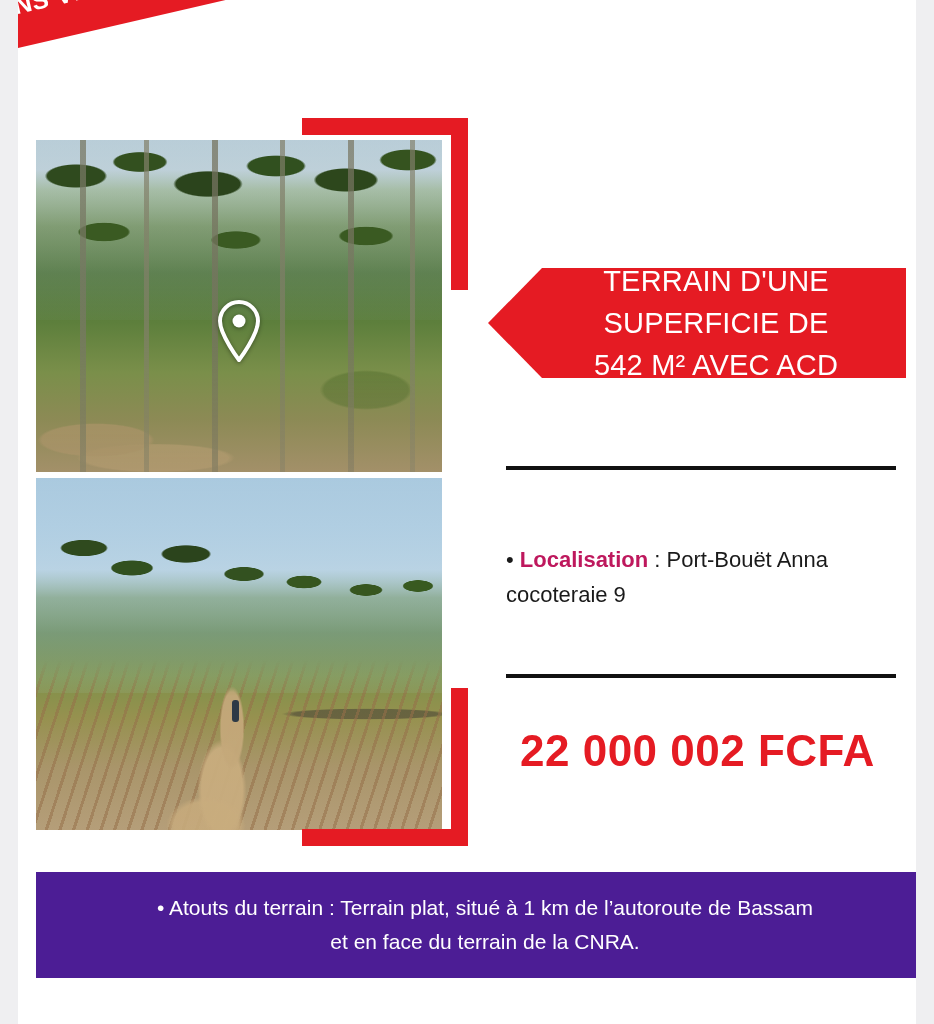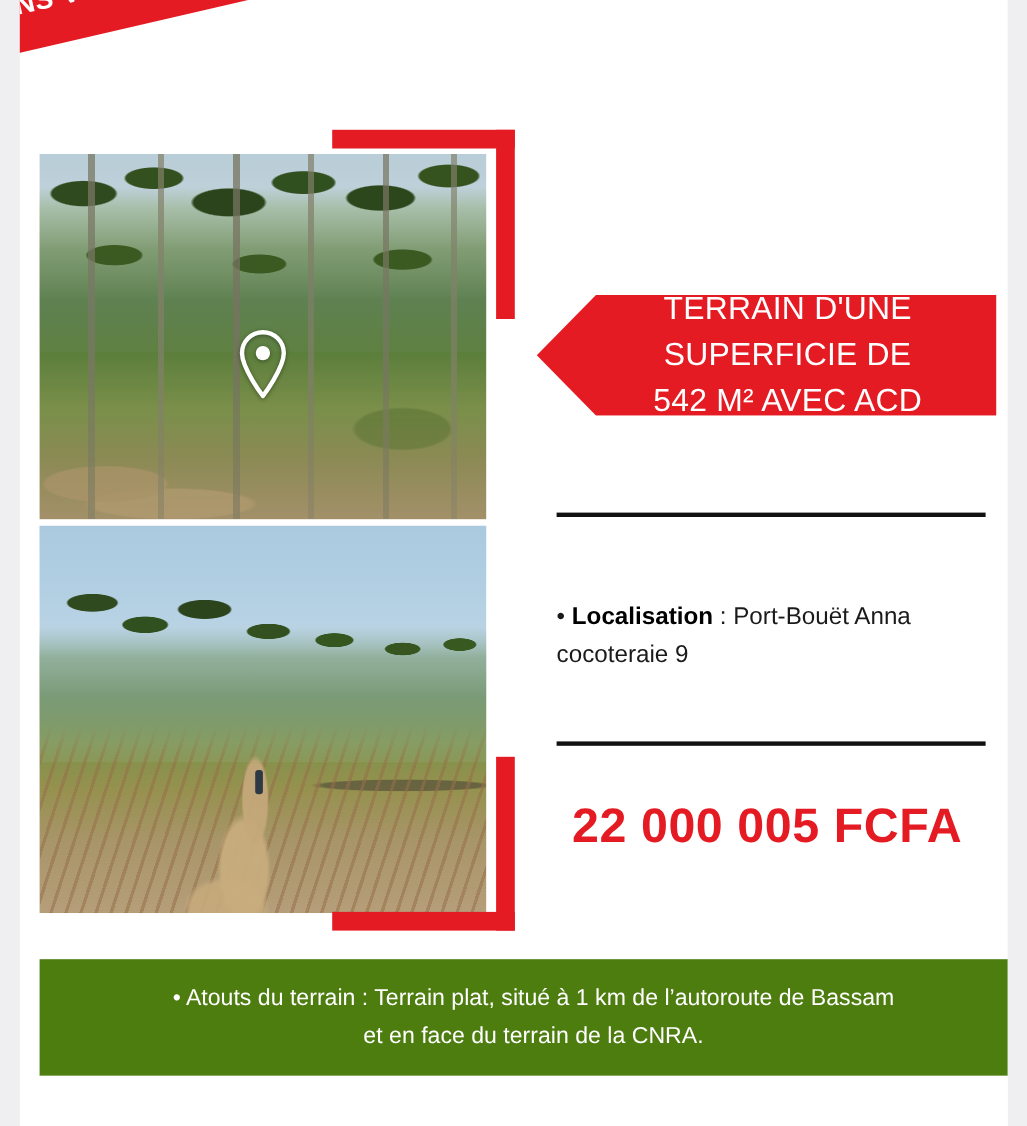--- a/index.html
+++ b/index.html
@@ -245,42 +245,42 @@
   .loc-block {
     position: absolute;
     left: 18px;
     top: 542px;
     width: 400px;
     font-size: 22px;
     color: #1a1a1a;
     line-height: 1.6;
   }
   .loc-label {
-    color: #000000;
+    color: #be185d;
     font-weight: bold;
   }
 
   .price {
     position: absolute;
     left: 32px;
     top: 726px;
     color: #e51b23;
     font-size: 44px;
     font-weight: bold;
     letter-spacing: 0.5px;
   }
 
   
   .footer {
     position: absolute;
     left: 18px;
     top: 872px;
     width: 898px;
     height: 106px;
-    background: #4d7c0f;
+    background: #4c1d95;
     display: flex;
     flex-direction: column;
     align-items: center;
     justify-content: center;
     color: #fff;
     font-size: 21px;
     line-height: 1.6;
     text-align: center;
     padding: 0 30px;
   }
@@ -337,21 +337,21 @@
       <div class="loc-block">
         <span>•</span>
         <span class="loc-label">Localisation</span>
         <span>:</span>
         <span>Port-Bouët Anna</span><br>
         <span>cocoteraie 9</span>
       </div>
 
       <div class="rule rule-2"></div>
 
-      <div class="price">22 000 005 FCFA</div>
+      <div class="price">22 000 002 FCFA</div>
     </div>
 
     <div class="footer">
       <div>• Atouts du terrain : Terrain plat, situé à 1 km de l’autoroute de Bassam</div>
       <div>et en face du terrain de la CNRA.</div>
     </div>
     <div class="footer-strip-bottom"></div>
 
   </div>
 </div>

